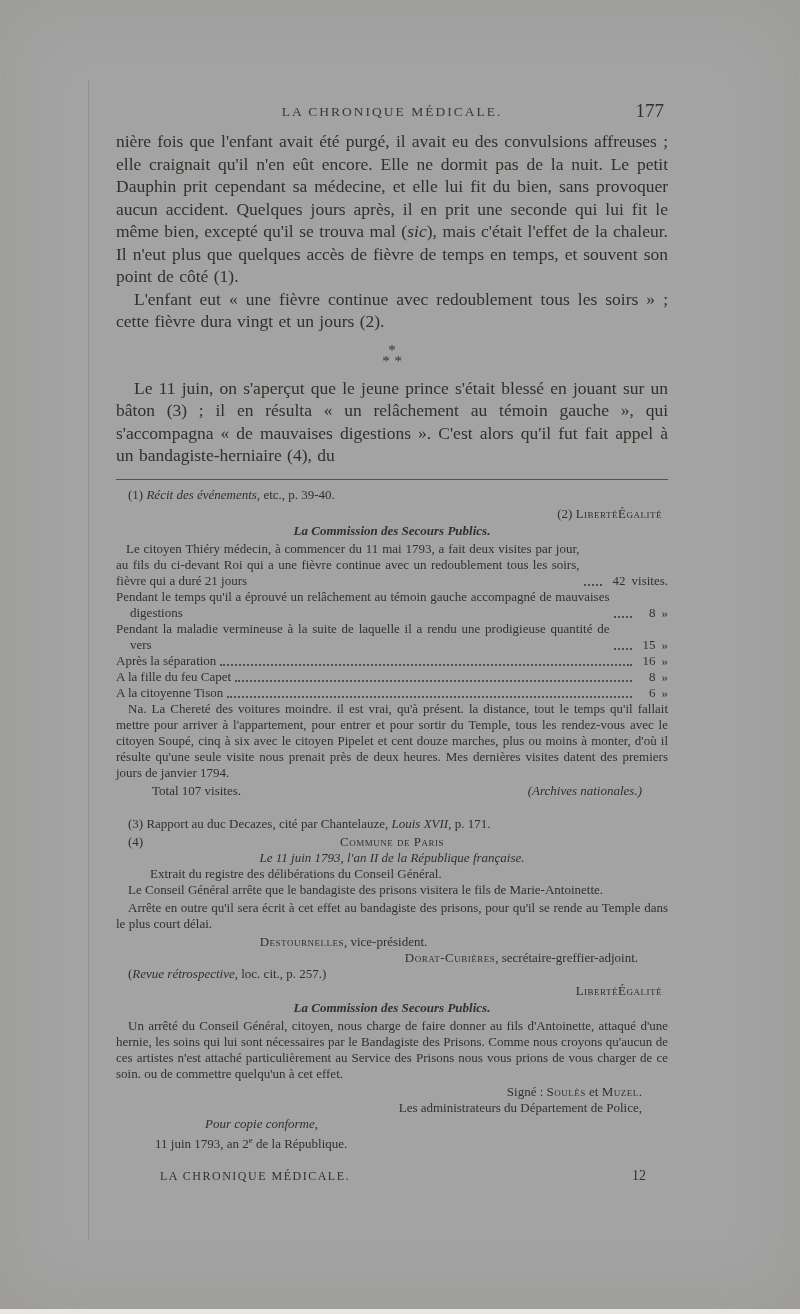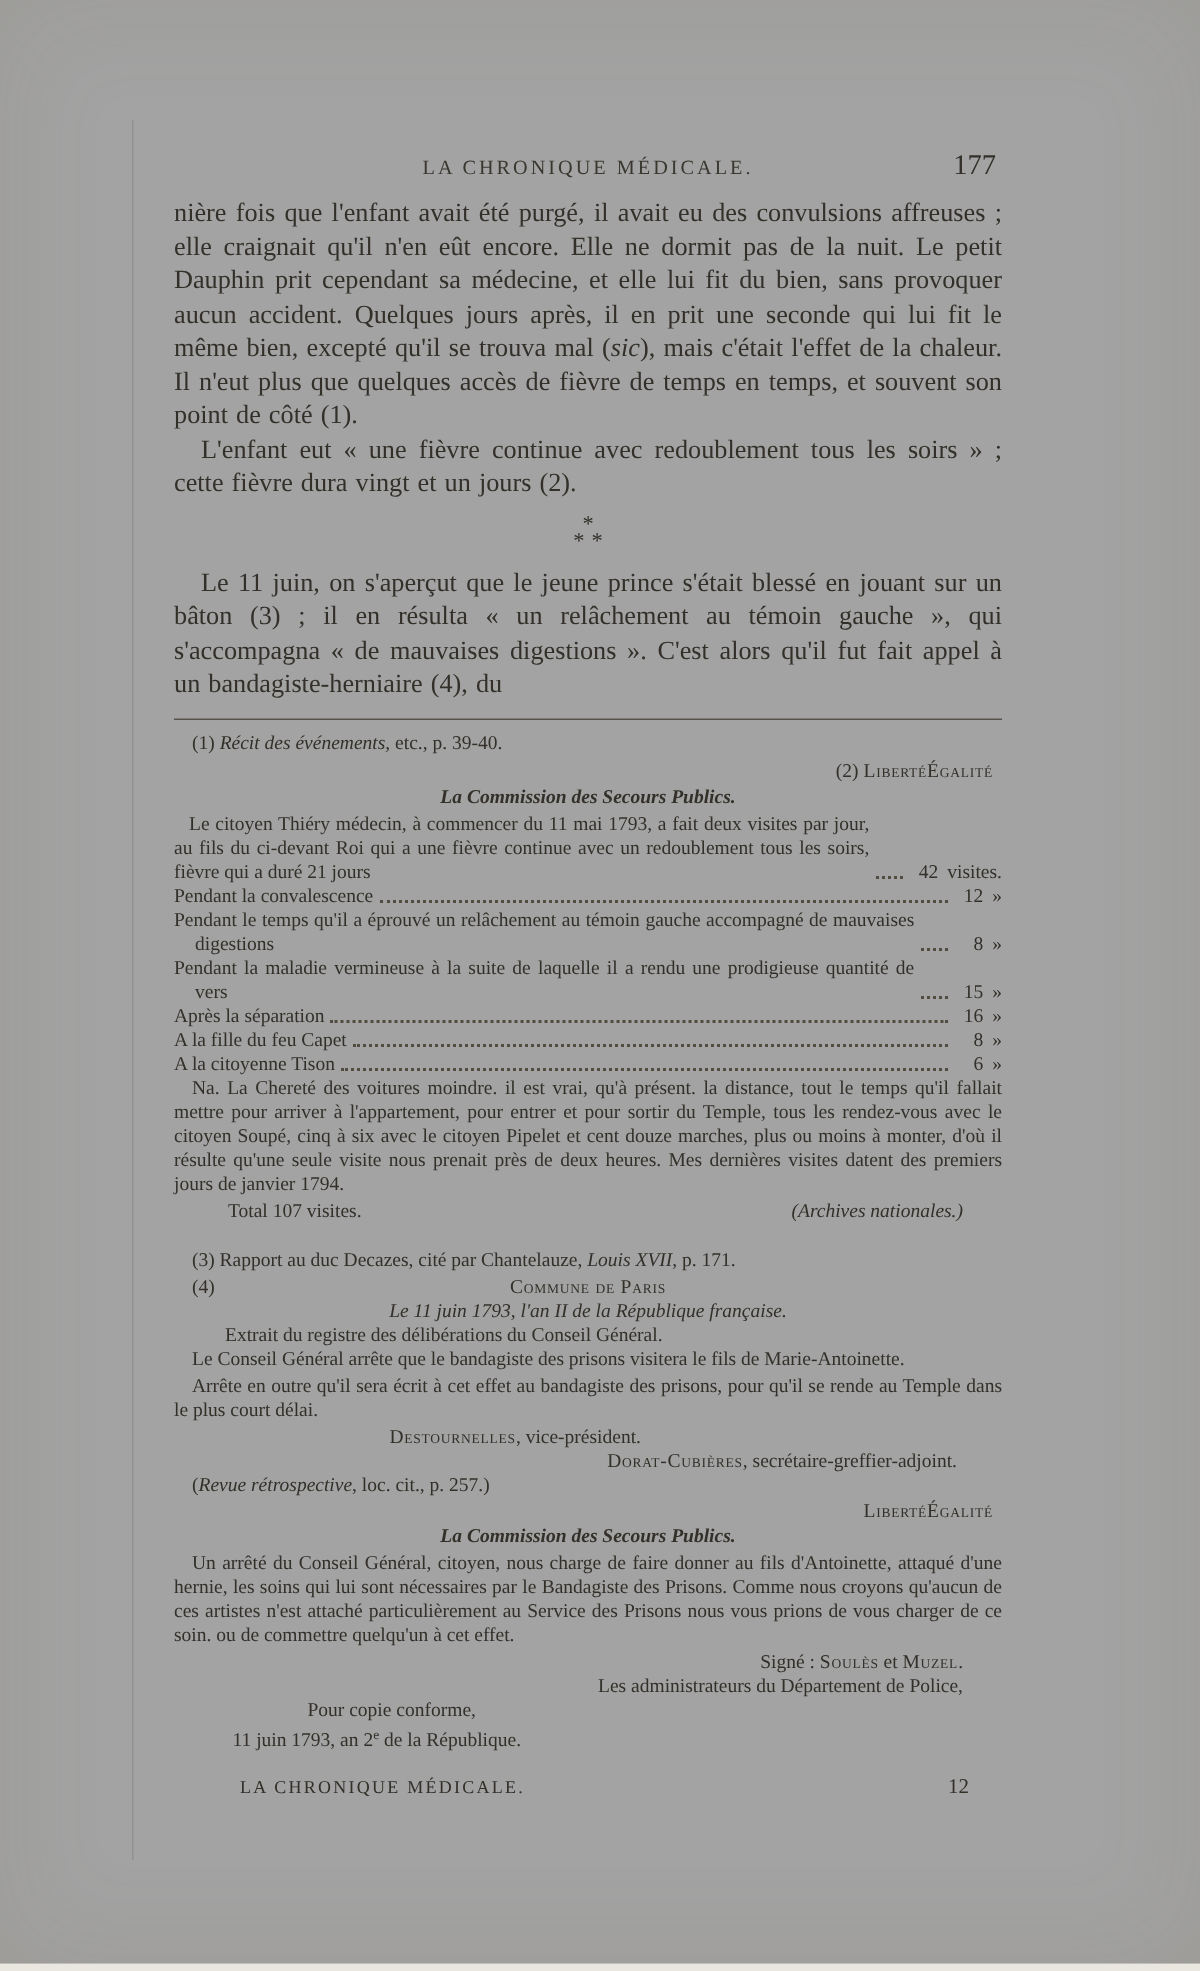--- a/index.html
+++ b/index.html
@@ -58,21 +58,21 @@
   .total-row { display: flex; justify-content: space-between; padding-right: 26px; margin: 1px 0 17px; }
   .total-left { padding-left: 36px; }
   
   .fn4-head { position: relative; text-align: center; margin-top: 2px; }
   .fn4-num { position: absolute; left: 12px; top: 0; font-variant: normal; }
   .center-line { text-align: center; }
   .extrait { padding-left: 34px; }
   .sig1 { text-align: center; padding-right: 97px; }
   .sig2 { text-align: right; padding-right: 30px; }
   .align-right { text-align: right; padding-right: 26px; }
-  .copie { padding-left: 89px; }
+  .copie { padding-left: 89px; font-style: italic; }
   .date2 { padding-left: 39px; }
   .source { text-indent: 12px; }
   sup { font-size: 9px; }
   
   .page-footer {
     display: flex; justify-content: space-between; align-items: baseline;
     margin-top: 16px; padding: 0 22px 0 44px;
     font-size: 12px; letter-spacing: 1.5px;
   }
   .pf-mark { font-size: 14px; letter-spacing: 0; }
@@ -110,25 +110,20 @@
         <span><span>(2)</span> <span class="sc">Liberté</span></span>
         <span class="sc">Égalité</span>
       </div>
       <div class="commission">La Commission des Secours Publics.</div>
 
       <div class="visits-table">
         <div class="visit-row">
           <span class="visit-label vl-first">Le citoyen Thiéry médecin, à commencer du 11 mai 1793, a fait deux visites par jour, au fils du ci-devant Roi qui a une fièvre continue avec un redoublement tous les soirs, fièvre qui a duré 21 jours</span>
           <span class="dots"></span>
           <span class="visit-value"><span class="visit-num">42</span><span class="visit-unit">visites.</span></span>
-        </div>
-        <div class="visit-row">
-          <span class="visit-label">Pendant la convalescence</span>
-          <span class="dots"></span>
-          <span class="visit-value"><span class="visit-num">12</span><span class="visit-unit">»</span></span>
         </div>
         <div class="visit-row">
           <span class="visit-label vl-hang">Pendant le temps qu'il a éprouvé un relâchement au témoin gauche accompagné de mauvaises digestions</span>
           <span class="dots"></span>
           <span class="visit-value"><span class="visit-num">8</span><span class="visit-unit">»</span></span>
         </div>
         <div class="visit-row">
           <span class="visit-label vl-hang">Pendant la maladie vermineuse à la suite de laquelle il a rendu une prodigieuse quantité de vers</span>
           <span class="dots"></span>
           <span class="visit-value"><span class="visit-num">15</span><span class="visit-unit">»</span></span>

